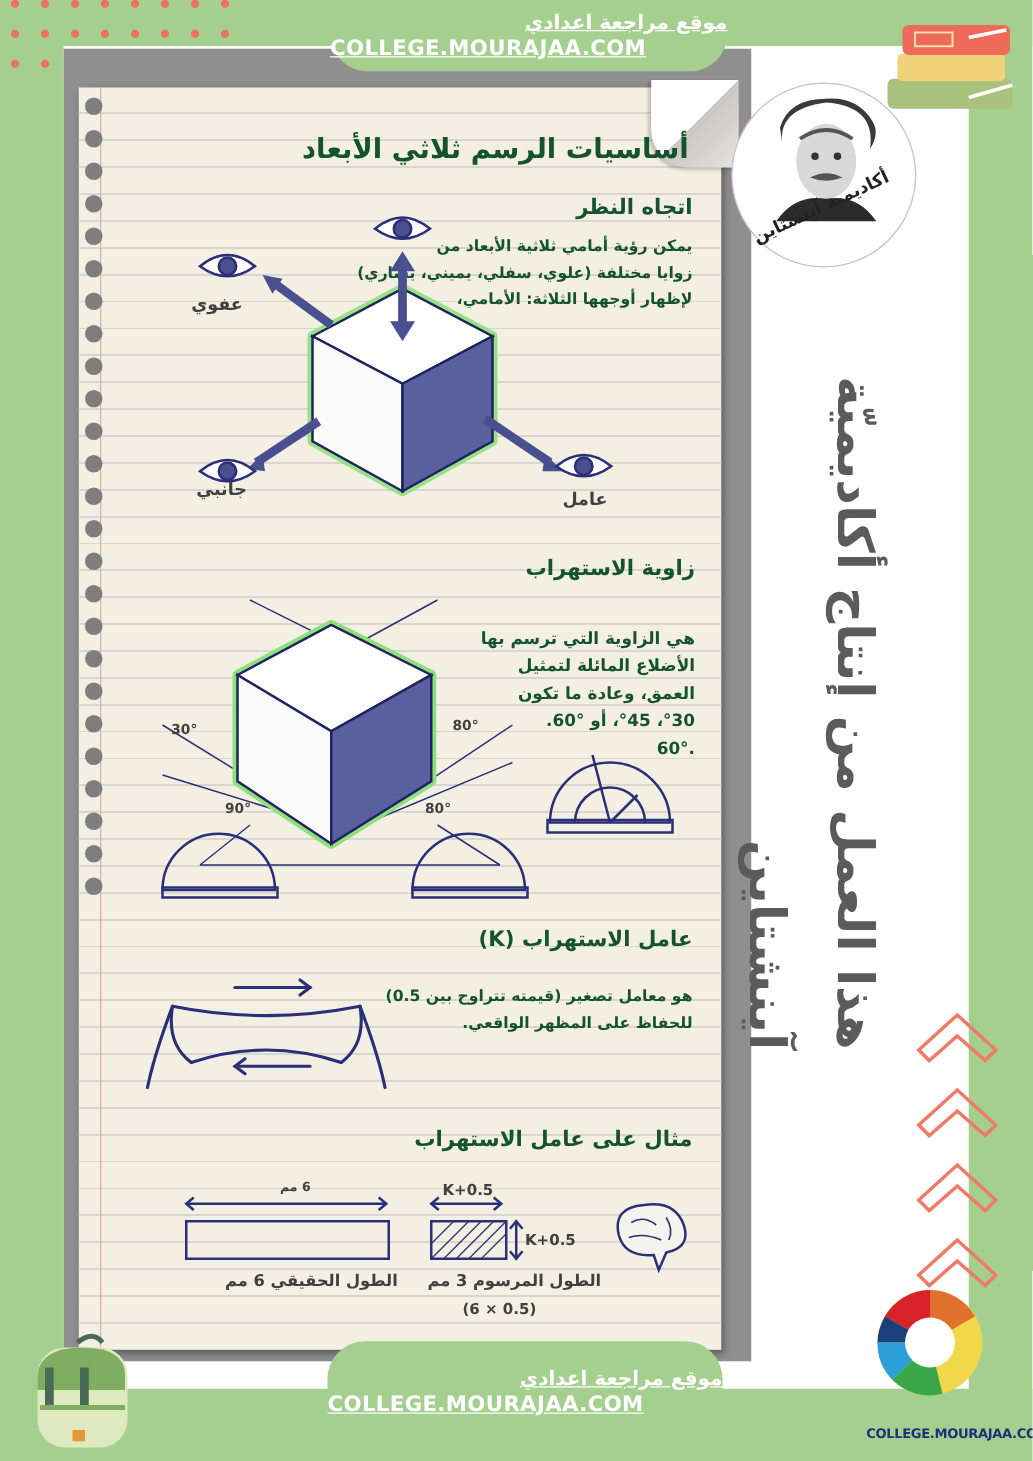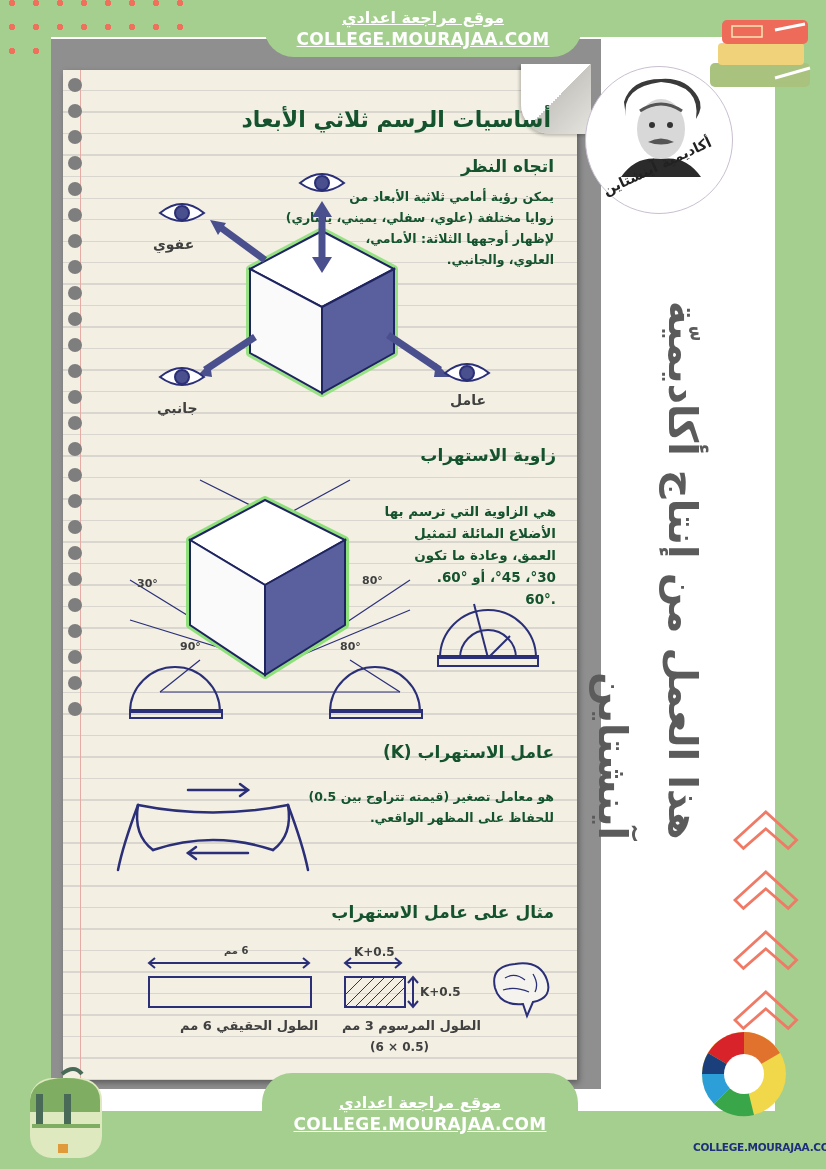--- a/index.html
+++ b/index.html
@@ -25,21 +25,21 @@
     background-image: repeating-linear-gradient(to bottom, transparent 0, transparent 20px, #d9d6cf 20px, #d9d6cf 21.5px);
     box-shadow: 2px 3px 6px rgba(0,0,0,0.35); }
   .paper .margin-line { position: absolute; left: 17px; top: 0; width: 1px; height: 100%; background: #e4aca4; }
   .holes { position: absolute; left: 5px; top: 8px; width: 16px; height: 980px; }
   .hole { width: 14px; height: 14px; border-radius: 50%; background: #7e7e7e; margin-bottom: 12px; }
   .curl { position: absolute; right: -14px; top: -6px; width: 70px; height: 70px;
     background: linear-gradient(135deg, #ffffff 50%, #c9c7c2 50%, #e6e4df 100%); border-radius: 0 0 0 30px;
     box-shadow: -2px 2px 3px rgba(0,0,0,0.2); }
 
   
-  .pill { position: absolute; background: #a5cf8e; border-radius: 28px; color: #fff; text-align: center;
+  .pill { position: absolute; background: #a5cf8e; border-radius: 28px; color: #fff; 
     font-family: "DejaVu Sans", sans-serif; font-weight: bold; }
   .pill-top { left: 264px; top: 0; width: 318px; height: 57px; border-radius: 0 0 30px 30px; padding-top: 8px; }
   .pill-bottom { left: 262px; top: 1073px; width: 316px; height: 80px; border-radius: 30px 30px 0 0; padding-top: 20px; }
   .pill .ar { font-size: 16px; text-decoration: underline; direction: rtl; line-height: 20px; }
   .pill .en { font-size: 17px; text-decoration: underline; line-height: 22px; letter-spacing: 0.3px; }
 
   
   .ar-text { position: absolute; direction: rtl; text-align: right; color: #14532d; font-family: "DejaVu Sans", sans-serif; font-weight: bold; }
   .title { right: 275px; top: 107px; font-size: 22px; }
   .h2 { font-size: 17px; }
@@ -145,21 +145,20 @@
   </g>
 </svg>
 
 <div class="ar-text title">أساسيات الرسم ثلاثي الأبعاد</div>
 
 <div class="ar-text h2" style="right:272px;top:156px">اتجاه النظر</div>
 <div class="ar-text body" style="right:272px;top:186px">
   <div>يمكن رؤية أمامي ثلاثية الأبعاد من</div>
   <div>زوايا مختلفة (علوي، سفلي، يميني، يساري)</div>
   <div>لإظهار أوجهها الثلاثة: الأمامي،</div>
-  <div>العلوي، والجانبي.</div>
 </div>
 
 <svg style="left:140px;top:165px" width="360" height="260" viewBox="0 0 360 260">
   <polygon points="110,104 182,66 254,104 254,188 182,228 110,188" fill="none" stroke="#8ee07a" stroke-width="8" stroke-linejoin="round" opacity="0.9"></polygon>
   <polygon points="110,104 182,66 254,104 182,142" fill="#fff" stroke="#1e2460" stroke-width="2"></polygon>
   <polygon points="110,104 182,142 182,228 110,188" fill="#fafafa" stroke="#1e2460" stroke-width="2"></polygon>
   <polygon points="182,142 254,104 254,188 182,228" fill="#5a5f9e" stroke="#1e2460" stroke-width="2"></polygon>
   <g stroke="#4a4f8e" stroke-width="7" fill="#4a4f8e">
     <line x1="182" y1="50" x2="182" y2="95"></line>
     <line x1="125" y1="95" x2="80" y2="62"></line>
@@ -178,21 +177,21 @@
       <circle cx="182" cy="18" r="7" fill="#4a4f8e"></circle>
     <path d="M20 48 Q42 30 64 48 Q42 64 20 48Z" fill="#fff"></path>
       <circle cx="42" cy="48" r="7" fill="#4a4f8e"></circle>
     <path d="M20 212 Q42 194 64 212 Q42 228 20 212Z" fill="#fff"></path>
       <circle cx="42" cy="212" r="7" fill="#4a4f8e"></circle>
     <path d="M305 208 Q327 190 349 208 Q327 224 305 208Z" fill="#fff"></path>
       <circle cx="327" cy="208" r="7" fill="#4a4f8e"></circle>
   </g>
 </svg>
 <div class="label-ar" style="left:153px;top:236px">عفوي</div>
-<div class="label-ar" style="left:157px;top:400px">جانبي</div>
+<div class="label-ar" style="left:157px;top:384px">جانبي</div>
 <div class="label-ar" style="left:450px;top:392px">عامل</div>
 
 <div class="ar-text h2" style="right:270px;top:445px">زاوية الاستهراب</div>
 <div class="ar-text body" style="right:270px;top:500px;font-size:13.5px;line-height:22px">
   <div>هي الزاوية التي ترسم بها</div>
   <div>الأضلاع المائلة لتمثيل</div>
   <div>العمق، وعادة ما تكون</div>
   <div>°30، °45، أو °60.</div>
   <div>.60°</div>
 </div>

